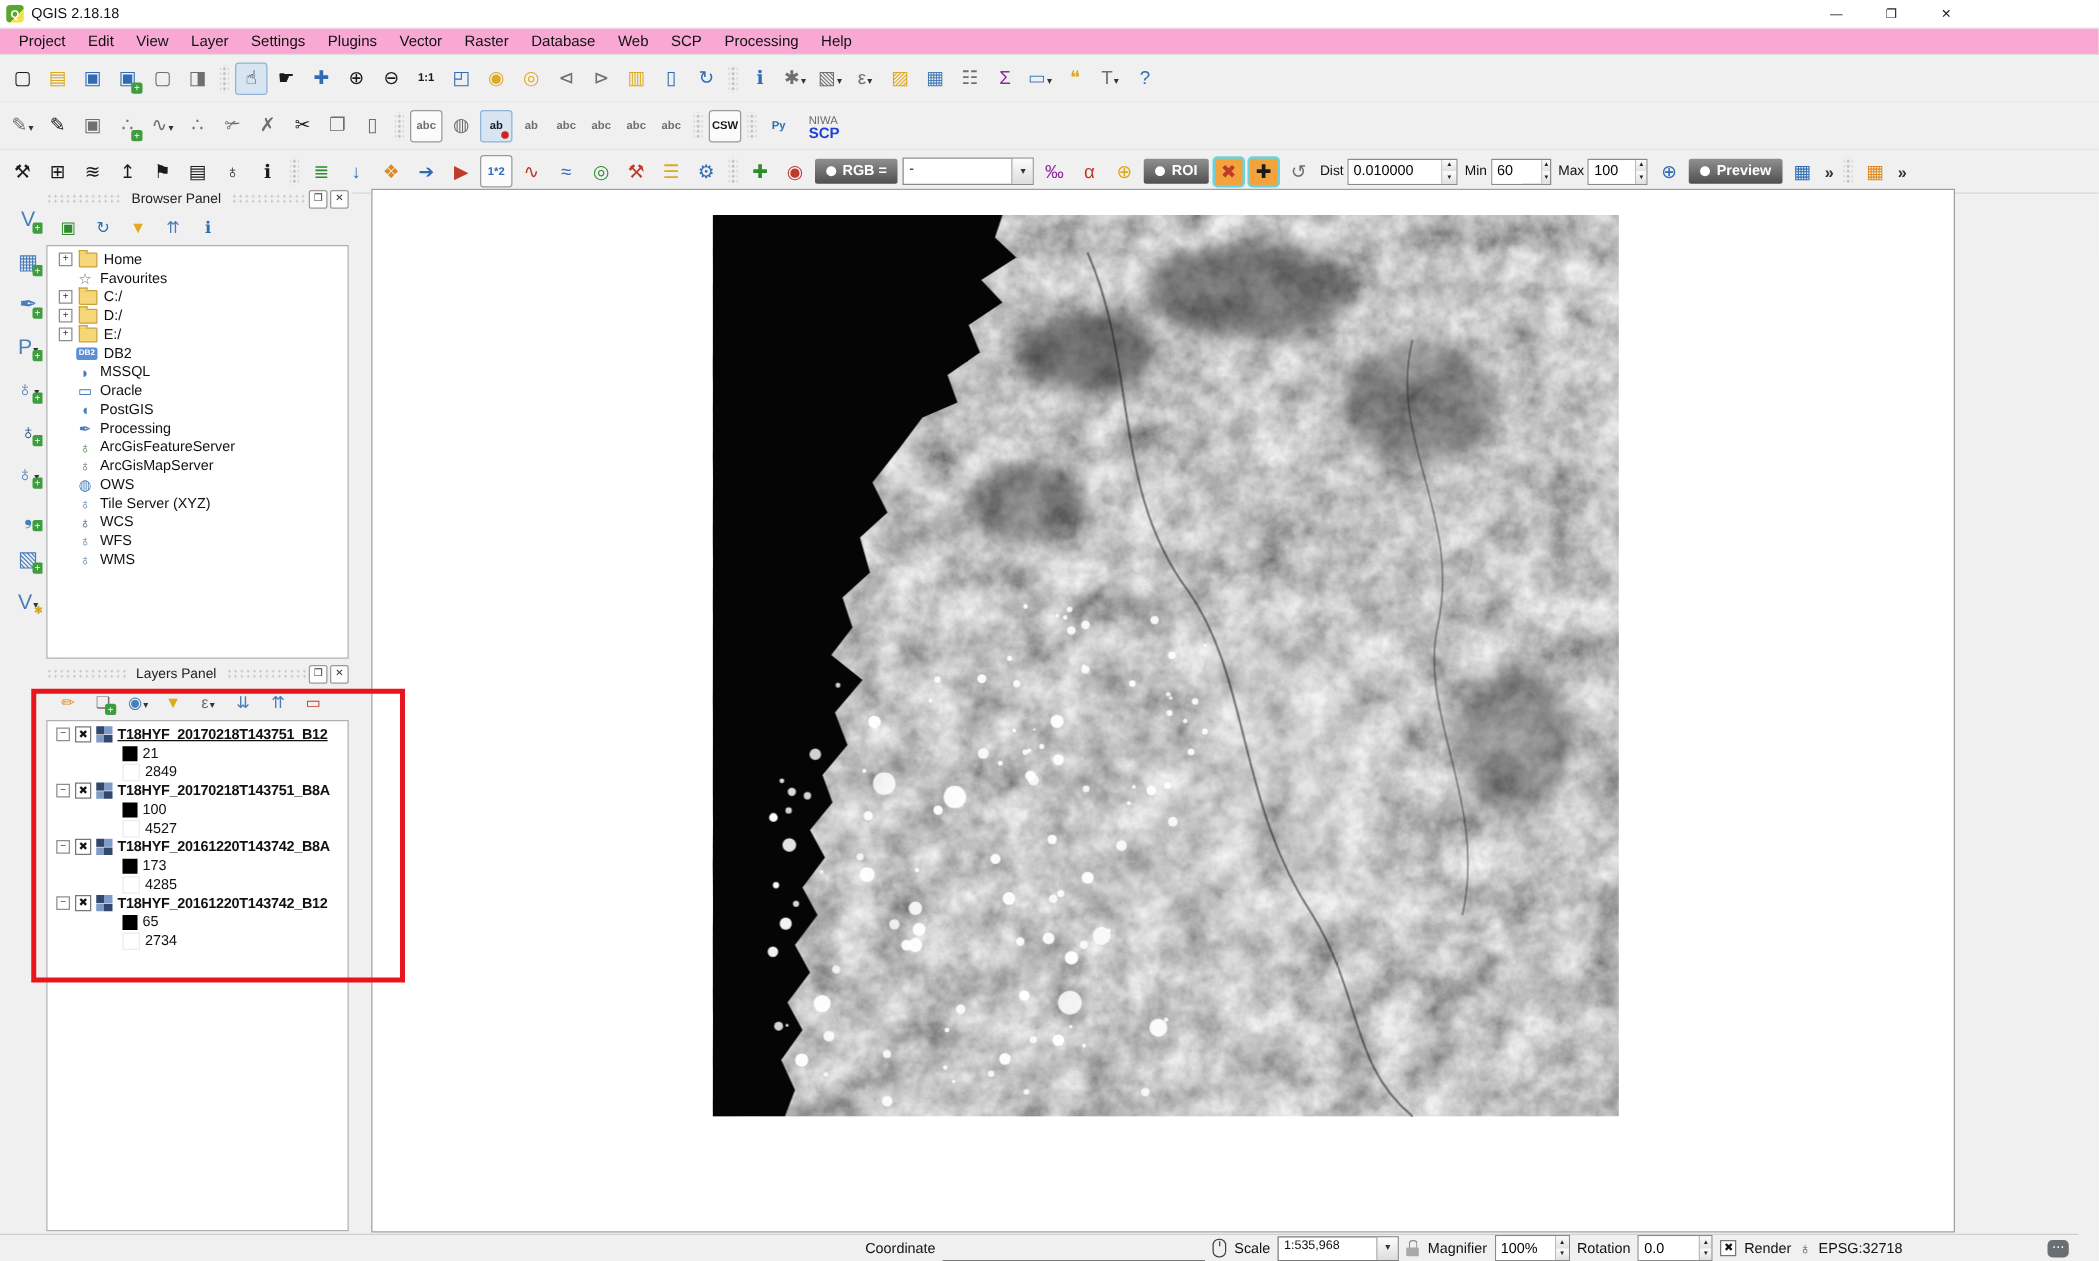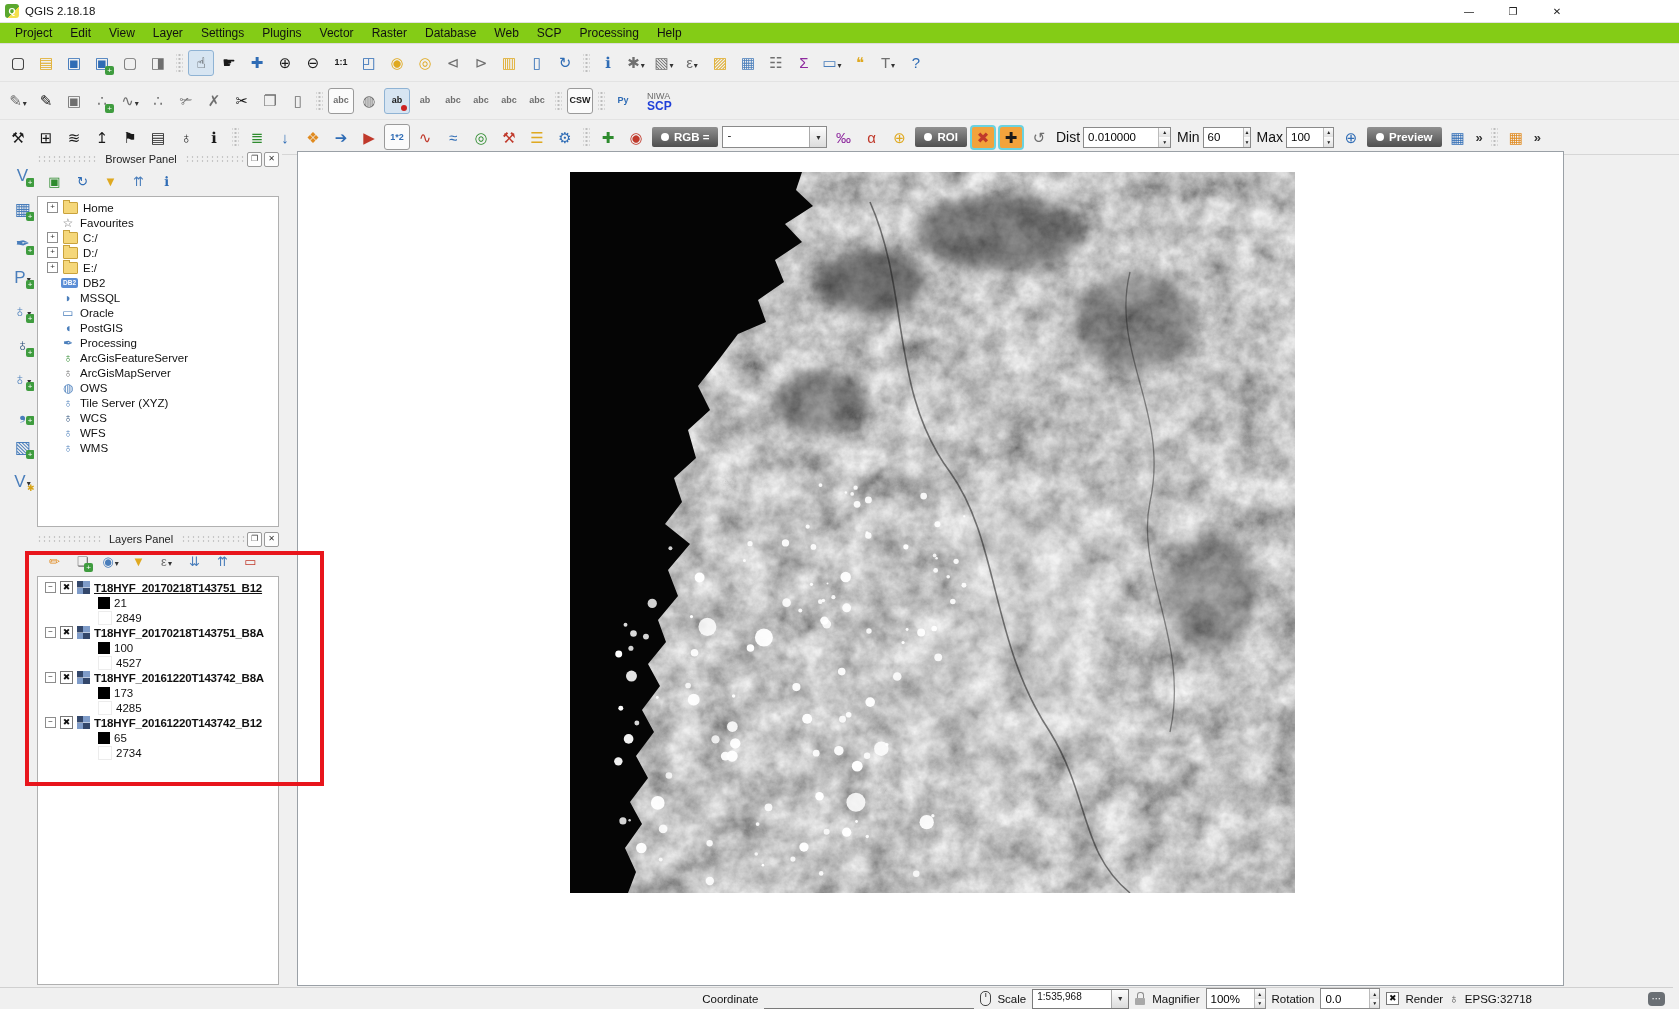--- a/index.html
+++ b/index.html
@@ -7,21 +7,21 @@
   #app{position:absolute;inset:0;}
 
   
   .titlebar{height:22px;background:#fff;display:flex;align-items:center;padding-left:5px;gap:6px;border-bottom:1px solid #e2e2e2;}
   .qgis-logo{width:14px;height:14px;border-radius:3px;background:linear-gradient(135deg,#5aa72e 60%,#f4e04d 60%);color:#fff;font-size:9px;font-weight:bold;display:flex;align-items:center;justify-content:center;}
   .title-text{font-size:11.5px;}
   .win-controls{position:absolute;top:0;right:100px;display:flex;height:22px;}
   .win-btn{width:44px;height:22px;display:flex;align-items:center;justify-content:center;font-size:10px;color:#222;}
 
   
-  .menubar{height:20px;background:#84cc16;display:flex;align-items:center;padding-left:6px;border-bottom:1px solid #dcdcdc;}
+  .menubar{height:20px;background:#f9a8d4;display:flex;align-items:center;padding-left:6px;border-bottom:1px solid #dcdcdc;}
   .menu-item{padding:2px 9px;font-size:12px;color:#111;}
 
   
   .tbrow{display:flex;align-items:center;background:#f0f0f0;padding-left:4px;}
   #tb1{height:37px;border-bottom:1px solid #e3e3e3;}
   #tb2{height:37px;border-bottom:1px solid #e3e3e3;}
   #tb3{height:34px;border-bottom:1px solid #d6d6d6;}
   .tbicons{display:flex;align-items:center;}
   .tb-sep{width:7px;height:22px;margin:0 4px;background-image:radial-gradient(#bdbdbd 1px,transparent 1.2px);background-size:4px 4px;background-position:center;}
   .icon{min-width:24px;height:24px;margin:0 1px;border:1px solid transparent;border-radius:3px;display:flex;align-items:center;justify-content:center;font-size:15px;position:relative;}
@@ -40,21 +40,21 @@
   .c-orange{color:#e08a1f}.c-navy{color:#274b77}
   .chev{font-size:13px;color:#333;margin:0 4px;font-weight:bold;}
 
   .chip{height:20px;background:linear-gradient(#909090,#4f4f4f);color:#fff;display:flex;align-items:center;gap:5px;padding:0 9px;border-radius:2px;margin:0 2px;font-size:11.5px;font-weight:bold;}
   .chip .radio{width:8px;height:8px;border-radius:50%;background:#fff;}
   .combo{display:flex;height:20px;border:1px solid #8a8a8a;background:#fff;margin:0 2px;}
   .combo .val{width:78px;padding:2px 4px;font-size:11.5px;}
   .cbtn{width:16px;background:linear-gradient(#fdfdfd,#dcdcdc);border-left:1px solid #aaa;display:flex;align-items:center;justify-content:center;}
   .cbtn::before{content:"▼";font-size:7px;color:#333;}
   .fieldwrap{display:flex;align-items:center;gap:3px;margin:0 3px;}
-  .fieldwrap .flabel{font-size:14px;color:#111;}
+  .fieldwrap .flabel{font-size:11px;color:#111;}
   .spin{display:flex;border:1px solid #8a8a8a;background:#fff;height:19px;}
   .spin input{border:none;outline:none;font-size:11.5px;padding:0 4px;font-family:inherit;width:100%;background:#fff;}
   .spincol{display:flex;flex-direction:column;width:14px;border-left:1px solid #bbb;}
   .spincol div{flex:1;background:linear-gradient(#fcfcfc,#e0e0e0);display:flex;align-items:center;justify-content:center;}
   .spincol .up::before{content:"▲";font-size:5px;color:#222;}
   .spincol .dn::before{content:"▼";font-size:5px;color:#222;}
 
   .branding{display:flex;flex-direction:column;line-height:10px;margin-left:10px;}
   .branding .l1{font-size:9px;color:#6b6b6b;}
   .branding .l2{font-size:12px;font-weight:bold;color:#1f3fd8;}
@@ -96,21 +96,21 @@
   .swatch.white{background:#fff;border:1px solid #ececec;}
 
   
   #highlight-rect{position:absolute;left:25px;top:551px;width:291px;height:227px;border:4px solid #e8151c;z-index:60;pointer-events:none;}
 
   
   #map-canvas{position:absolute;left:297px;top:151px;width:1267px;height:835px;background:#fff;border:1px solid #9aa0a6;box-sizing:border-box;}
   #satellite{position:absolute;left:272px;top:20px;width:725px;height:721px;}
 
   
-  .statusbar{position:absolute;left:0;right:6px;bottom:0;height:21px;background:#f0f0f0;border-top:1px solid #d0d0d0;display:flex;align-items:center;gap:6px;padding:0 8px;font-size:11.5px;}
+  .statusbar{position:absolute;left:0;right:16px;bottom:0;height:21px;background:#f0f0f0;border-top:1px solid #d0d0d0;display:flex;align-items:center;gap:6px;padding:0 8px;font-size:11.5px;}
   .sb-spacer{flex:1;}
   .sb-input{height:16px;border:1px solid #7a7a7a;background:#fff;font-size:11.5px;font-family:inherit;padding:0 4px;}
   #coord-input{width:200px;text-align:center;margin-top:36px;}
   .sb-combo{display:flex;height:18px;border:1px solid #7a7a7a;background:#fff;}
   .sb-combo .val{width:70px;padding:1px 4px;font-size:10px;}
   .sb-spin{width:58px;}
   .i-mouse{width:9px;height:13px;border:1.5px solid #444;border-radius:5px;position:relative;flex:none;}
   .i-mouse::before{content:"";position:absolute;left:50%;top:1px;width:1.5px;height:4px;background:#444;transform:translateX(-50%);}
   .i-lock{position:relative;width:11px;height:13px;flex:none;}
   .i-lock::before{content:"";position:absolute;top:0;left:2px;width:5px;height:6px;border:1.5px solid #8d8d8d;border-bottom:none;border-radius:3px 3px 0 0;}

